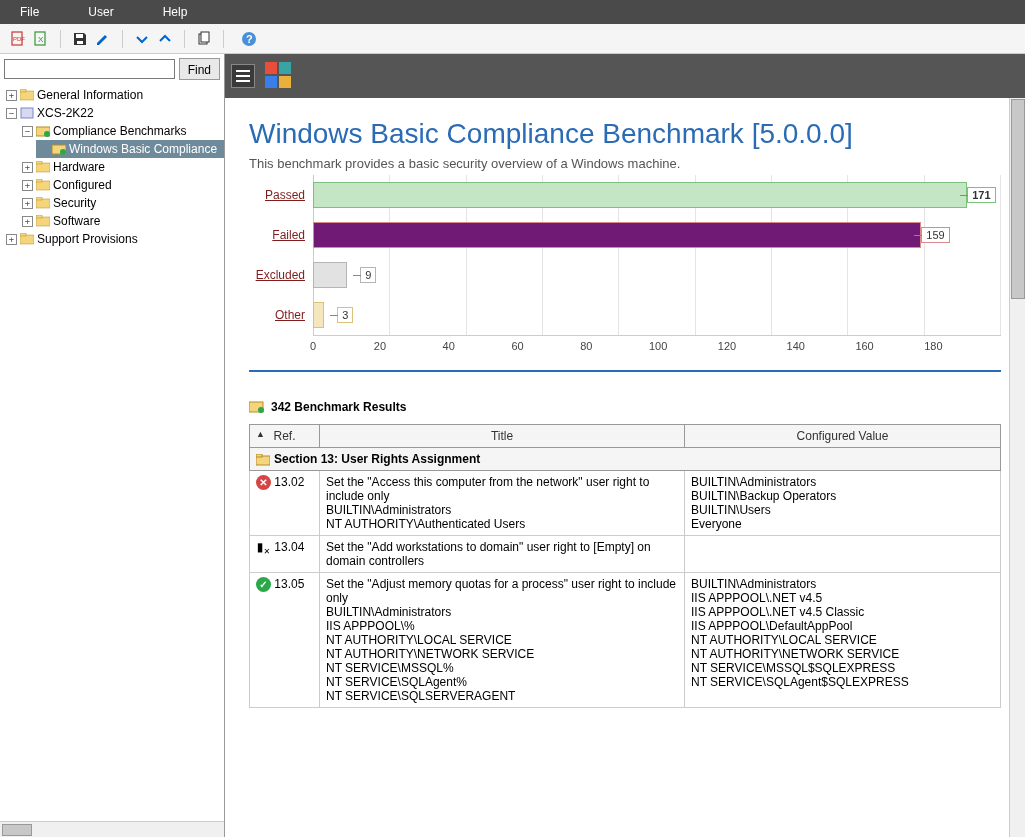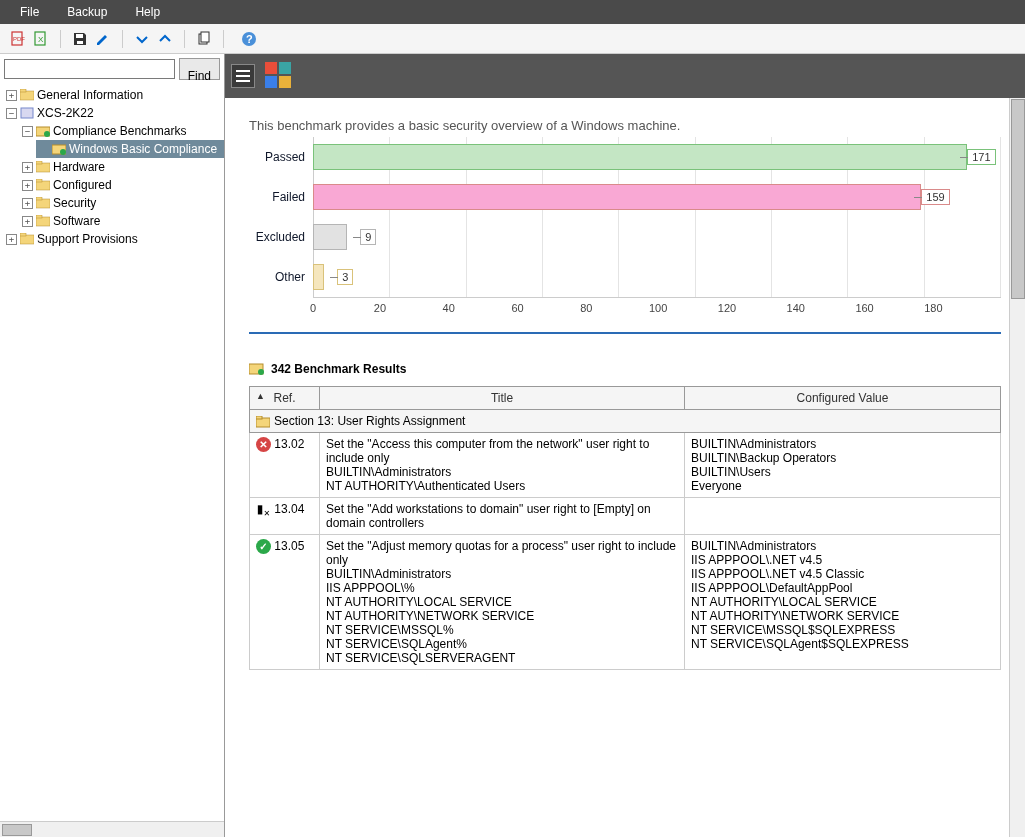--- a/index.html
+++ b/index.html
@@ -1,33 +1,33 @@
 <!DOCTYPE html>
 <html><head>
 <meta charset="utf-8">
 <style>
 * { box-sizing: border-box; margin: 0; padding: 0; }
 body { font-family: "Segoe UI", Tahoma, sans-serif; font-size: 12px; background: #fff; color: #000; overflow: hidden; width: 1025px; height: 837px; }
 
 
-.menubar { background: #4a4a4a; color: #fff; height: 24px; display: flex; align-items: center; padding: 0 6px; font-size: 12px; }
+.menubar { background: #4a4a4a; color: #fff; height: 24px; display: flex; align-items: center; padding: 0 6px; font-size: 12px; gap: 21px; }
 .menubar .menuitem { padding: 4px 14px; cursor: pointer; }
 
 
 .toolbar { background: #f5f5f5; height: 30px; border-bottom: 1px solid #ccc; display: flex; align-items: center; padding: 0 8px; gap: 3px; }
 .toolbar .sep { width: 1px; height: 18px; background: #ccc; margin: 0 6px; }
 .toolbar .tbtn { width: 20px; height: 20px; display: flex; align-items: center; justify-content: center; cursor: pointer; }
 .toolbar svg { width: 16px; height: 16px; }
 
 
 .main { display: flex; height: 783px; }
 .sidebar { width: 225px; border-right: 1px solid #999; background: #fff; display: flex; flex-direction: column; }
 .searchrow { display: flex; padding: 4px; gap: 4px; align-items: center; }
 .searchrow input { flex: 1; border: 1px solid #7a7a7a; height: 20px; padding: 0 3px; font-size: 12px; }
-.searchrow button { height: 22px; padding: 10px 8px; font-size: 12px; background: #e9e9e9; border: 1px solid #999; cursor: pointer; }
+.searchrow button { height: 22px; padding: 4px 8px; font-size: 12px; background: #e9e9e9; border: 1px solid #999; cursor: pointer; }
 
 
 .tree { flex: 1; overflow: auto; padding: 2px 0; font-size: 12px; }
 .tree ul { list-style: none; padding-left: 16px; }
 .tree > ul { padding-left: 4px; }
 .tree li { white-space: nowrap; }
 .tree .node { display: flex; align-items: center; gap: 3px; height: 18px; padding: 0 2px; }
 .tree .toggle { width: 11px; height: 11px; border: 1px solid #888; background: #fff; display: flex; align-items: center; justify-content: center; font-size: 9px; line-height: 1; cursor: pointer; color: #555; font-family: monospace; }
 .tree .toggle.none { border: none; background: none; }
 .tree .selected { background: #6f8a9b; color: #fff; }
@@ -42,65 +42,65 @@
 .contentbar .menu-icon { width:24px; height:24px; background:#3a3a3a; border:1px solid #888; display:flex; flex-direction:column; justify-content:center; gap:3px; padding:4px; margin-right:8px; }
 .contentbar .menu-icon div { height:2px; background:#fff; }
 
 .contentbody { flex: 1; overflow: auto; padding: 20px 24px 10px 24px; }
 .contentbody h1 { font-weight: 300; font-size: 28px; color: #2a6bb5; margin-bottom: 6px; }
 .contentbody .subtitle { color: #555; font-size: 13px; margin-bottom: 4px; }
 
 
 .chart { display: flex; margin-bottom: 10px; }
 .chart-labels { width: 64px; display: flex; flex-direction: column; }
-.chart-labels .lbl { height: 40px; display: flex; align-items: center; justify-content: flex-end; padding-right: 8px; font-size: 12px; color: #0f172a; }
+.chart-labels .lbl { height: 40px; display: flex; align-items: center; justify-content: flex-end; padding-right: 8px; font-size: 12px; color: #7f1d1d; text-decoration: underline; }
 .chart-plot { flex: 1; position: relative; height: 185px; }
 .chart-grid { position: absolute; top: 0; left: 0; right: 0; bottom: 25px; display: flex; border-left:1px solid #ccc; }
 .chart-grid .gl { flex: 1; border-right: 1px solid #e4e4e4; }
 .chart-bars { position: absolute; top: 0; left: 0; right: 0; bottom: 25px; display: flex; flex-direction: column; }
 .chart-bars .barrow { height: 40px; display: flex; align-items: center; }
 .chart-bars .bar { height: 26px; position: relative; }
 .chart-bars .passed { background: #c4e6c4; border: 1px solid #7ac27a; }
-.chart-bars .failed { background: #f9a8d4; border: 1px solid #d98a8a; }
+.chart-bars .failed { background: #701a75; border: 1px solid #d98a8a; }
 .chart-bars .excluded { background: #e2e2e2; border: 1px solid #b5b5b5; }
 .chart-bars .other { background: #f5e6bd; border: 1px solid #d9c27a; }
 .chart-bars .val { position: absolute; right: -30px; top: 50%; transform: translateY(-50%); border: 1px solid; padding: 1px 4px; font-size: 11px; background: #fff; }
 .chart-bars .val::before { content: ""; position: absolute; left: -8px; top: 50%; width: 8px; height: 1px; background: #888; }
 .chart-axis { position: absolute; left: 0; right: 0; bottom: 0; height: 25px; display: flex; border-top: 1px solid #ccc; }
 .chart-axis .tick { flex: 1; text-align: left; font-size: 11px; color: #444; padding-top: 4px; position: relative; }
 .chart-axis .tick span { position: absolute; left: -8px; }
 .chart-axis .tick:first-child span { left:-3px; }
 
 hr.divider { border: none; border-top: 2px solid #2a6bb5; margin: 10px 0 8px 0; }
 
 .results-header { display: flex; align-items: center; gap: 6px; font-weight: 600; font-size: 12px; margin-bottom: 10px; margin-top: 28px; }
 
 
 .results-table { width: 100%; border-collapse: collapse; font-size: 12px; }
 .results-table th { background: #f5f5f5; border: 1px solid #999; padding: 4px 6px; font-weight: 400; color: #333; position: relative; }
 .results-table th .sort { font-size: 9px; position: absolute; left: 6px; }
 .results-table td { border: 1px solid #ccc; padding: 4px 6px; vertical-align: top; }
-.results-table .sectionrow td { background: #f5f5f5; font-weight: 400; border:1px solid #999;}
+.results-table .sectionrow td { background: #f5f5f5; font-weight: 700; border:1px solid #999;}
 .results-table td.ref { white-space: nowrap; width: 70px; }
 .results-table td.title { width: 365px; }
 .status-icon { width: 15px; height: 15px; border-radius: 50%; display: inline-flex; align-items: center; justify-content: center; color: #fff; font-size: 10px; font-weight: bold; vertical-align: middle; }
 .status-pass { background: #2ba84a; }
 .status-fail { background: #d64545; }
 
 .vscroll { position: absolute; right: 0; top: 44px; bottom: 0; width: 16px; background: #f0f0f0; border-left: 1px solid #ccc; }
 .vscroll .thumb { width: 14px; height: 200px; background: #c8c8c8; border: 1px solid #999; margin: 1px auto; }
 
 svg.folder-icon rect { fill: #f4d57a; stroke: #b58d2d; stroke-width:0.5;}
 </style>
 </head>
 <body>
 
 <div class="menubar">
   <div class="menuitem">File</div>
-  <div class="menuitem">Backup</div>
+  <div class="menuitem">User</div>
   <div class="menuitem">Help</div>
 </div>
 
 <div class="toolbar">
   <div class="tbtn">
     <svg viewBox="0 0 16 16">
         <rect x="2" y="1" width="10" height="13" fill="none" stroke="#c33" stroke-width="1.2"></rect>
         <text x="3" y="10" font-size="6" fill="#c33">PDF</text>
       </svg>
   </div>
@@ -268,20 +268,21 @@
         </div>
       <div class="logo">
         <div class="sq" style="left:2px;top:2px;background:#e94e3a;"></div>
         <div class="sq" style="left:16px;top:2px;background:#3aa4a4;"></div>
         <div class="sq" style="left:2px;top:16px;background:#3a7fe9;"></div>
         <div class="sq" style="left:16px;top:16px;background:#e9b13a;"></div>
       </div>
     </div>
 
     <div class="contentbody">
+      <h1>Windows Basic Compliance Benchmark [5.0.0.0]</h1>
       <div class="subtitle">This benchmark provides a basic security overview of a Windows machine.</div>
 
       <div class="chart">
         <div class="chart-labels" id="chart-labels">
             <div class="lbl">Passed</div>
             <div class="lbl">Failed</div>
             <div class="lbl">Excluded</div>
             <div class="lbl">Other</div>
           </div>
         <div class="chart-plot">
@@ -292,21 +293,21 @@
               <div class="gl"></div>
               <div class="gl"></div>
               <div class="gl"></div>
               <div class="gl"></div>
               <div class="gl"></div>
               <div class="gl"></div>
             </div>
           <div class="chart-bars" id="chart-bars">
               <div class="barrow">
                 <div class="bar passed" style="width: 95%;">
-                  <div class="val" style="border-color: rgb(122, 194, 122); color: rgb(51, 51, 51);">171</div>
+                  <div class="val" style="border-color: rgb(122, 194, 122); color: rgb(51, 51, 51); font-weight: bold;">171</div>
                 </div>
               </div>
               <div class="barrow">
                 <div class="bar failed" style="width: 88.3333%;">
                   <div class="val" style="border-color: rgb(217, 138, 138); color: rgb(51, 51, 51);">159</div>
                 </div>
               </div>
               <div class="barrow">
                 <div class="bar excluded" style="width: 5%;">
                   <div class="val" style="border-color: rgb(181, 181, 181); color: rgb(51, 51, 51);">9</div>

